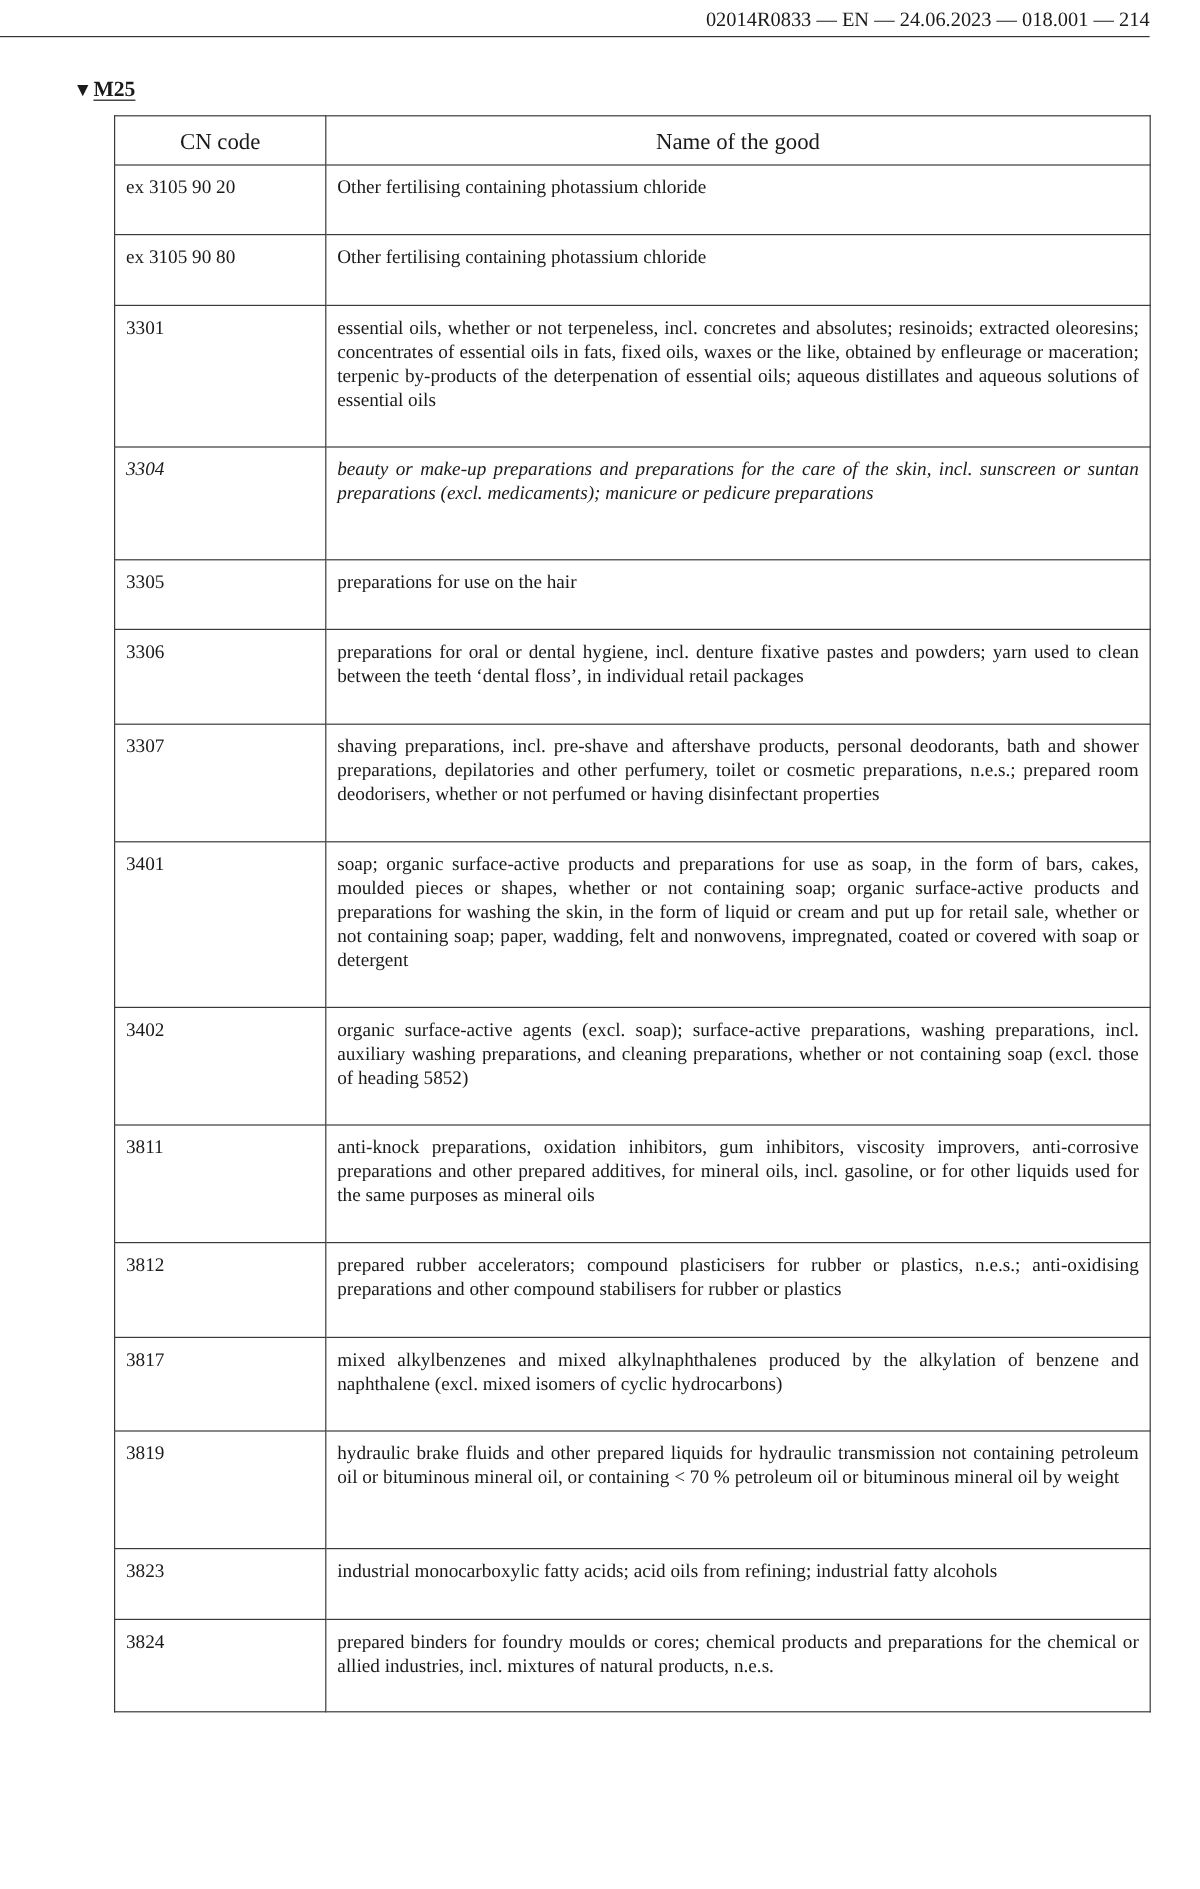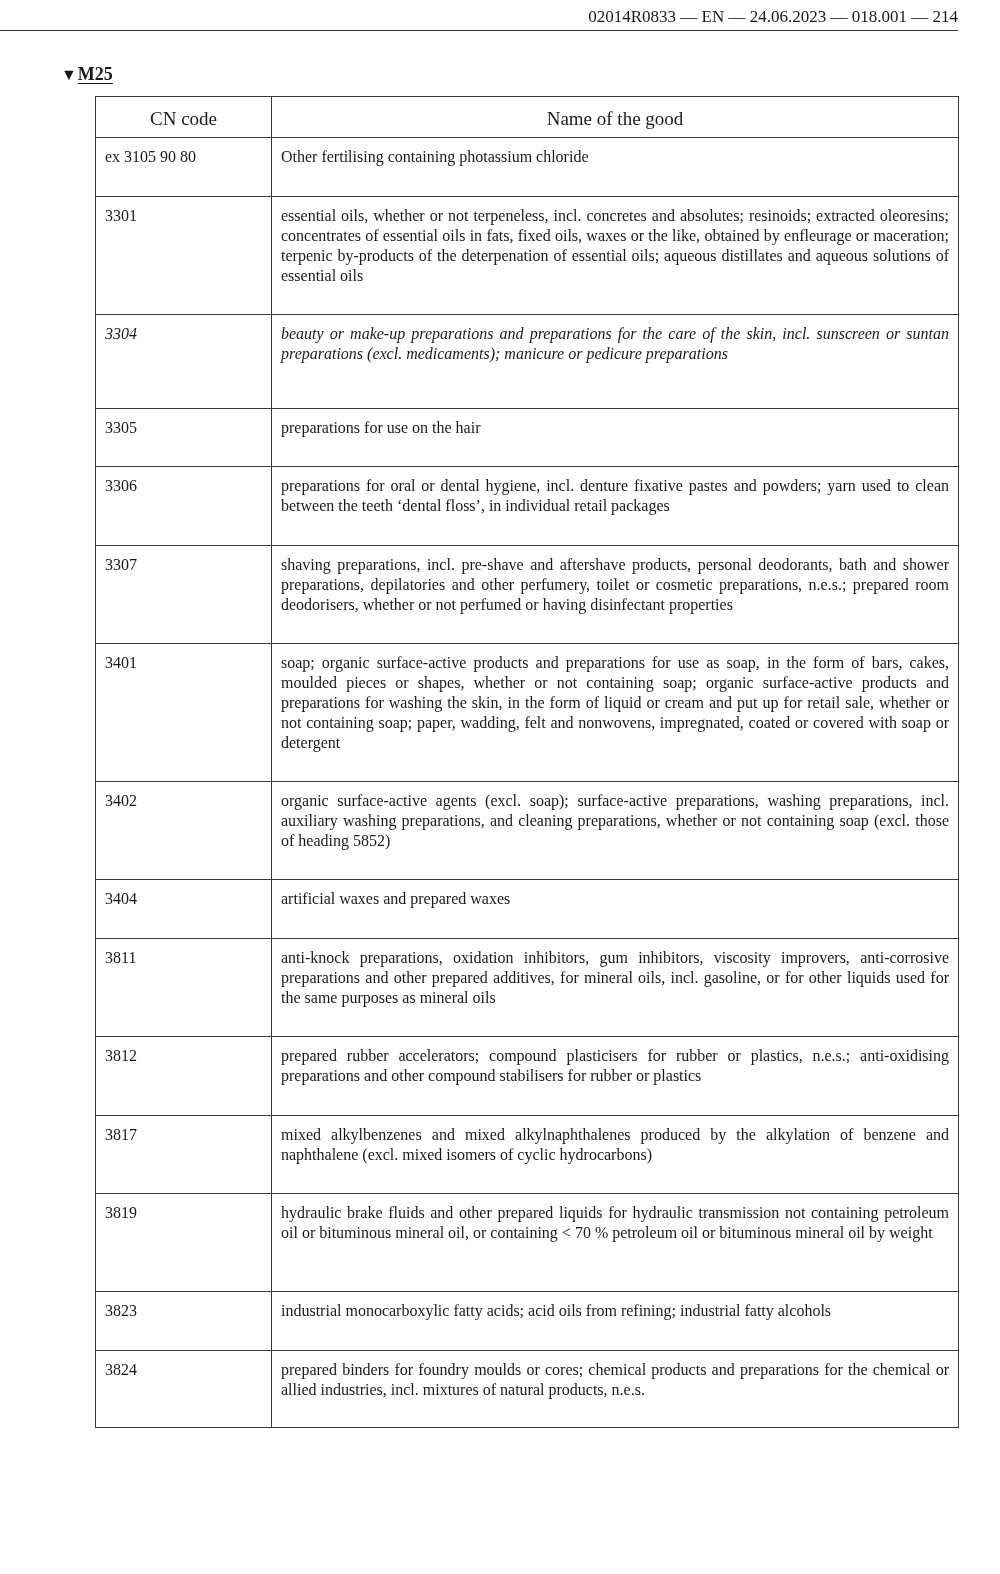--- a/index.html
+++ b/index.html
@@ -60,20 +60,28 @@
     <tr>
       <th>
           <div class="hcell">CN code</div>
         </th>
       <th>
           <div class="hcell">Name of the good</div>
         </th>
     </tr>
   </thead>
   <tbody id="tbody">
+      <tr style="height: 58px;">
+        <td>
+          <div class="code-cell">ex 3105 90 20</div>
+        </td>
+        <td>
+          <div class="name-cell">Other fertilising containing photassium chloride</div>
+        </td>
+      </tr>
       <tr style="height: 59px;">
         <td>
           <div class="code-cell">ex 3105 90 80</div>
         </td>
         <td>
           <div class="name-cell">Other fertilising containing photassium chloride</div>
         </td>
       </tr>
       <tr style="height: 118px;">
         <td>
@@ -124,28 +132,20 @@
         </td>
       </tr>
       <tr style="height: 98px;">
         <td>
           <div class="code-cell">3402</div>
         </td>
         <td>
           <div class="name-cell">organic surface-active agents (excl. soap); surface-active preparations, washing preparations, incl. auxiliary washing preparations, and cleaning preparations, whether or not containing soap (excl. those of heading 5852)</div>
         </td>
       </tr>
-      <tr style="height: 59px;">
-        <td>
-          <div class="code-cell">3404</div>
-        </td>
-        <td>
-          <div class="name-cell">artificial waxes and prepared waxes</div>
-        </td>
-      </tr>
       <tr style="height: 98px;">
         <td>
           <div class="code-cell">3811</div>
         </td>
         <td>
           <div class="name-cell">anti-knock preparations, oxidation inhibitors, gum inhibitors, viscosity improvers, anti-corrosive preparations and other prepared additives, for mineral oils, incl. gasoline, or for other liquids used for the same purposes as mineral oils</div>
         </td>
       </tr>
       <tr style="height: 79px;">
         <td>

